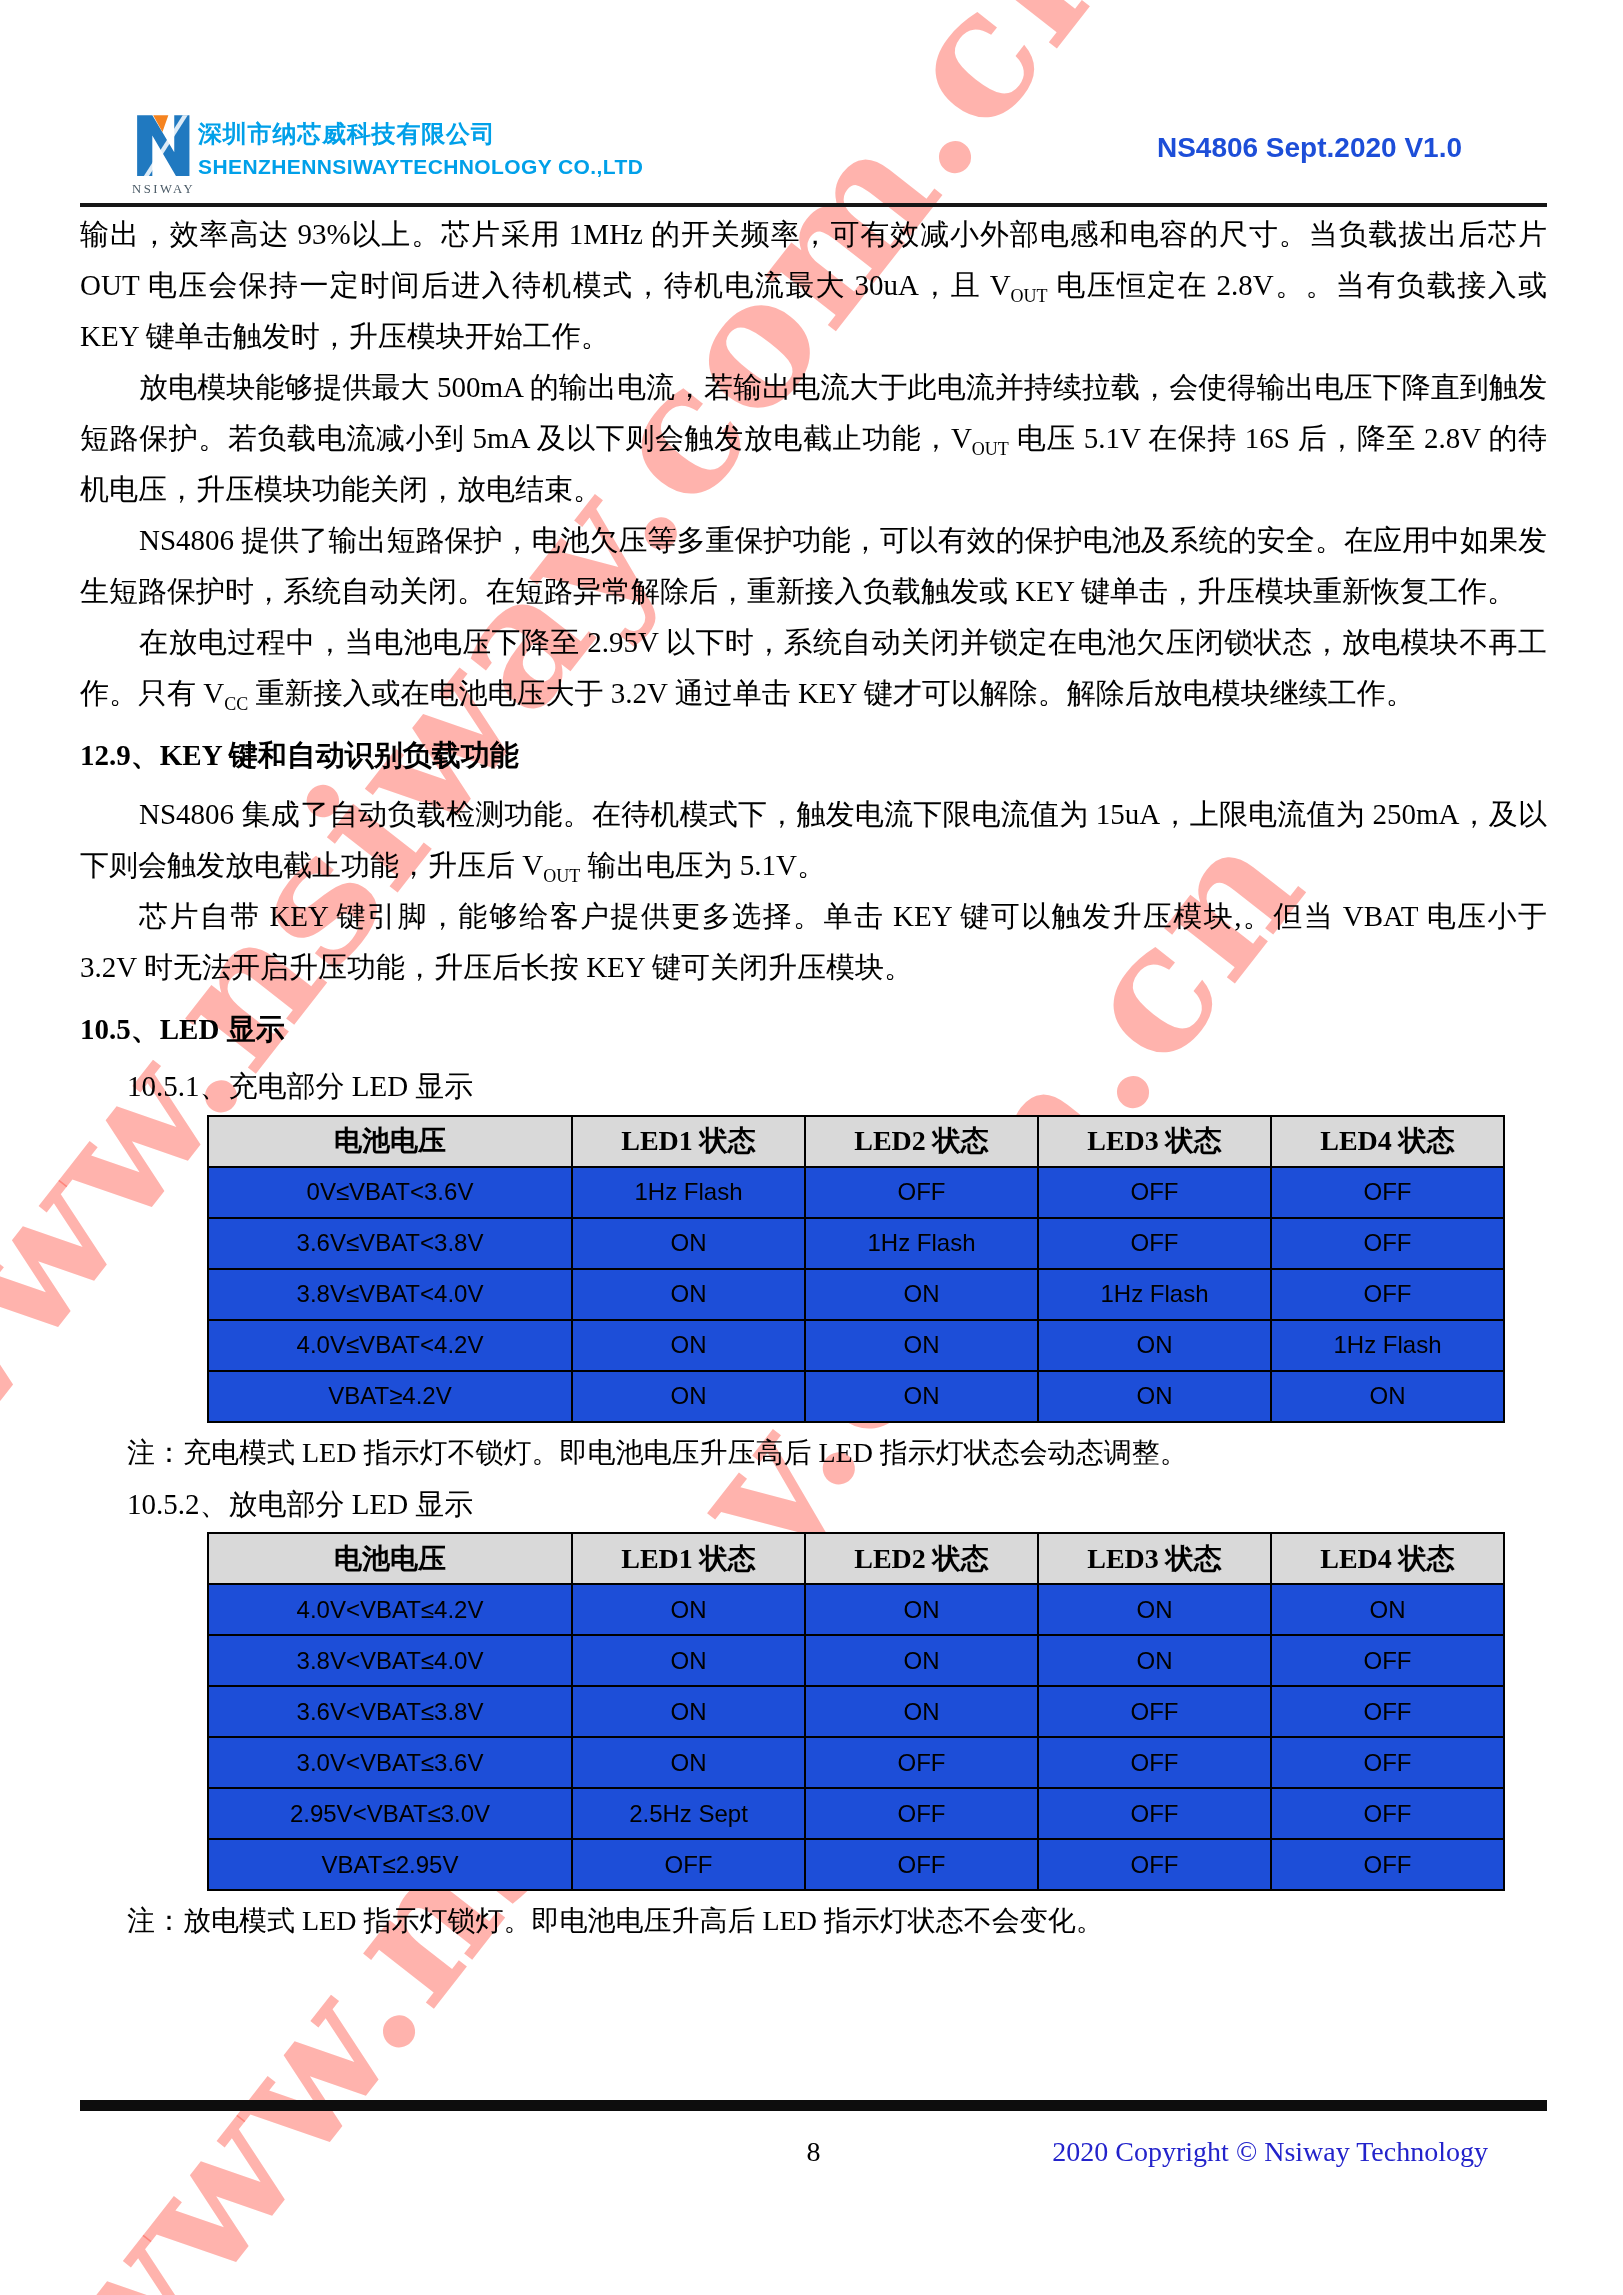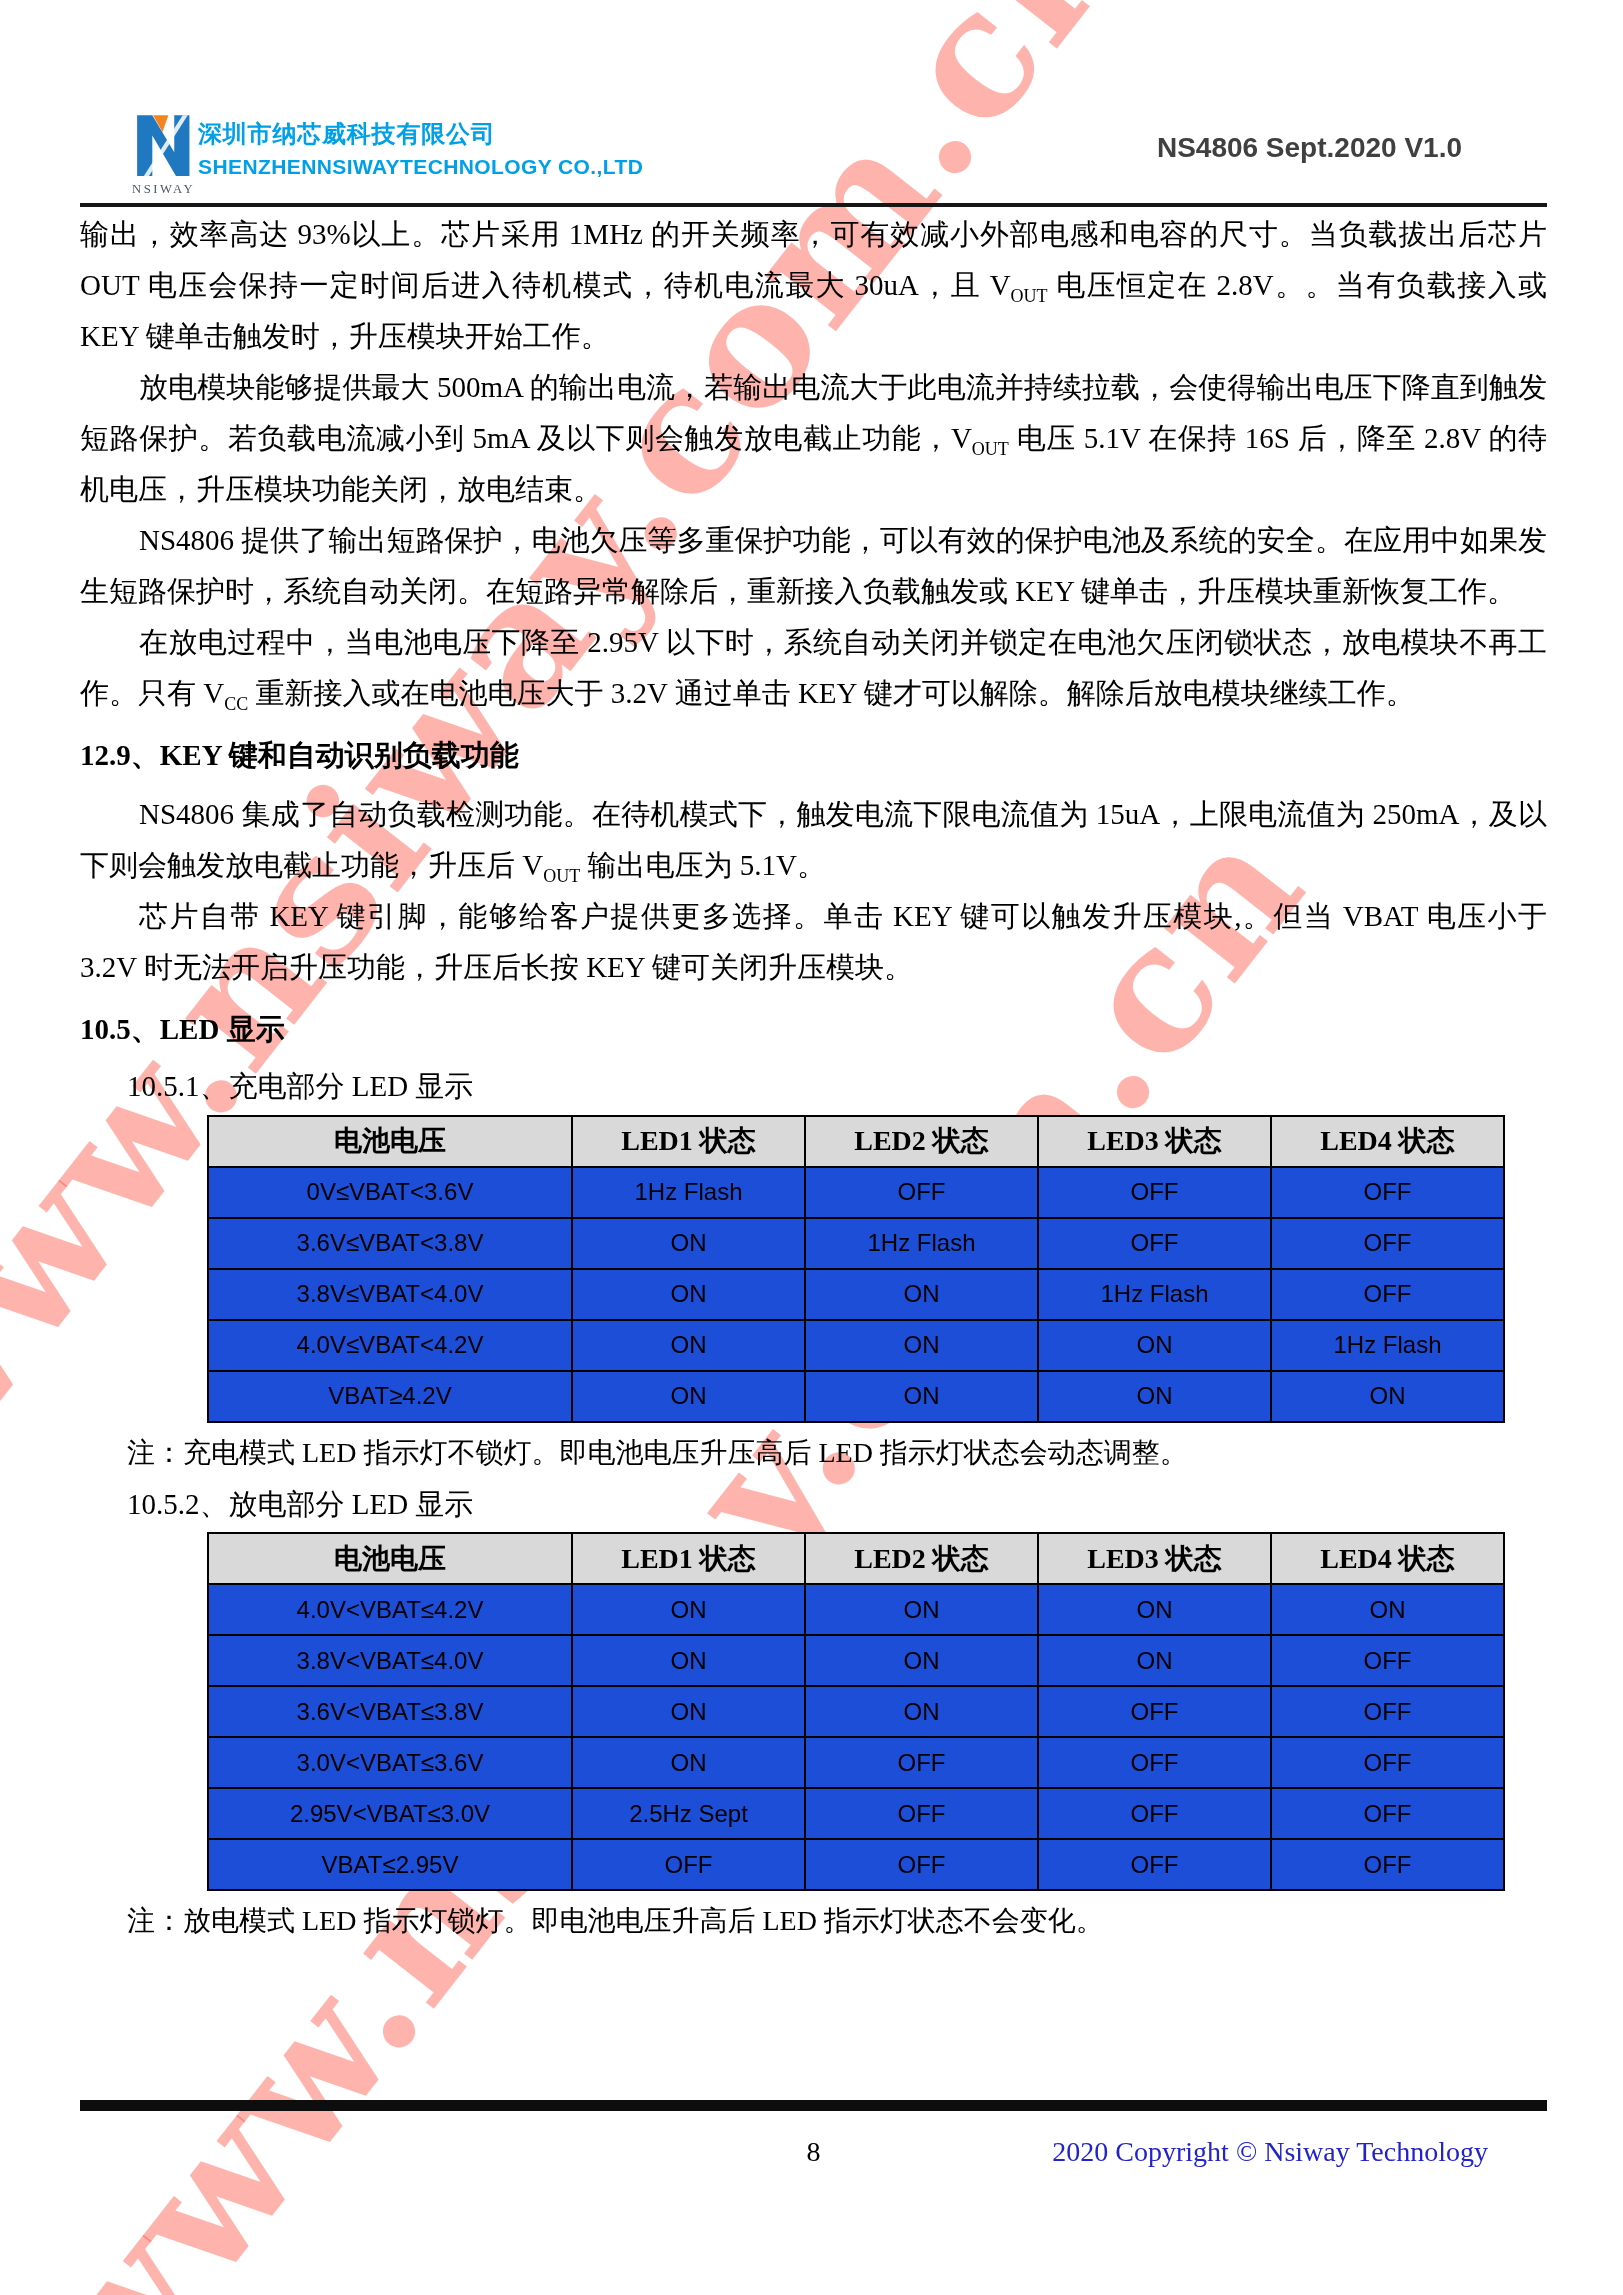--- a/index.html
+++ b/index.html
@@ -23,21 +23,21 @@
     font-family:"Liberation Sans","DejaVu Sans",sans-serif;font-weight:700;
     font-size:24px;line-height:34px;color:#00a0e9;letter-spacing:0.8px;
   }
   .company-en{
     font-family:"Liberation Sans","DejaVu Sans",sans-serif;font-weight:700;
     font-size:21px;line-height:29px;color:#00a0e9;margin-top:1.7px;letter-spacing:0.4px;
   }
   .doc-version{
     position:absolute;right:85px;top:24px;
     font-family:"Liberation Sans","DejaVu Sans",sans-serif;font-weight:700;
-    font-size:28px;color:#404040;
+    font-size:28px;color:#1d4ed8;
   }
   .header-rule{position:absolute;left:80px;top:203px;width:1467px;height:4.2px;background:#161616;z-index:2;}
   
   .content{position:absolute;left:80px;top:209px;width:1467px;z-index:1;}
   p.para{margin:0;font-size:29px;line-height:51px;text-align:justify;}
   p.para.indent{text-indent:59px;}
   p.para sub{font-size:18px;line-height:0;}
   h2.sect{margin:11px 0 7.6px;font-size:29px;line-height:51px;font-weight:700;}
   .subhead{margin:3.4px 0 3.4px 47px;font-size:29px;line-height:49px;}
   .led-table{border-collapse:collapse;margin:1.7px 0 0 127px;table-layout:fixed;width:1295px;background:#fff;}

